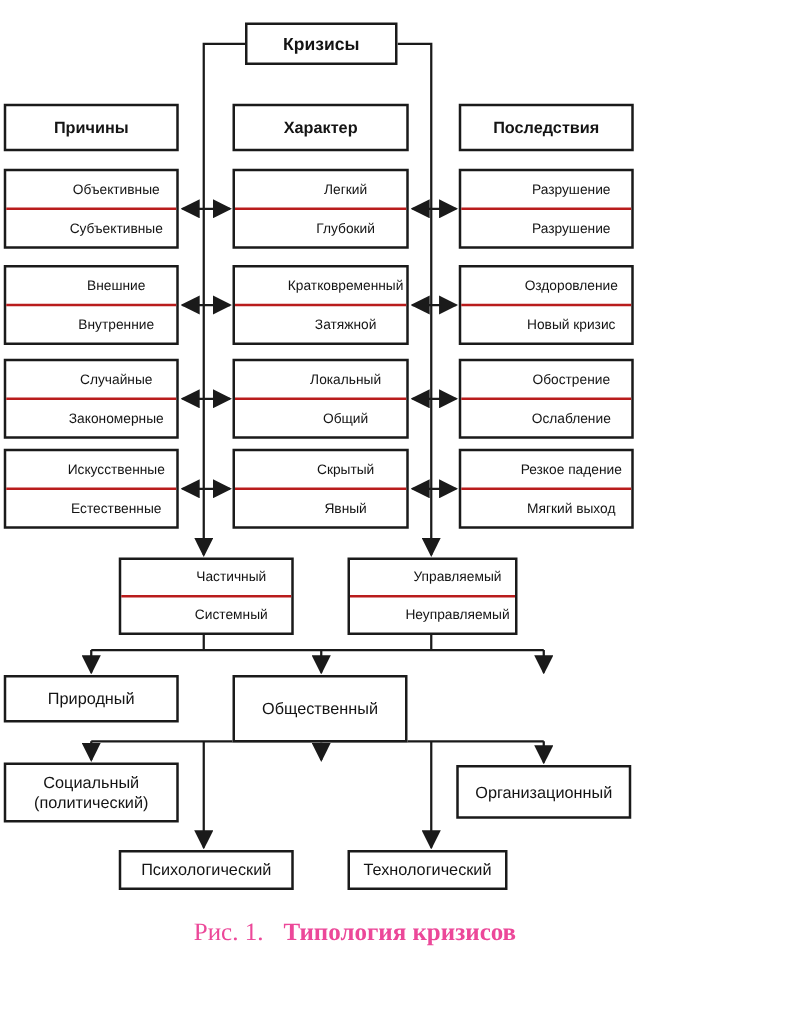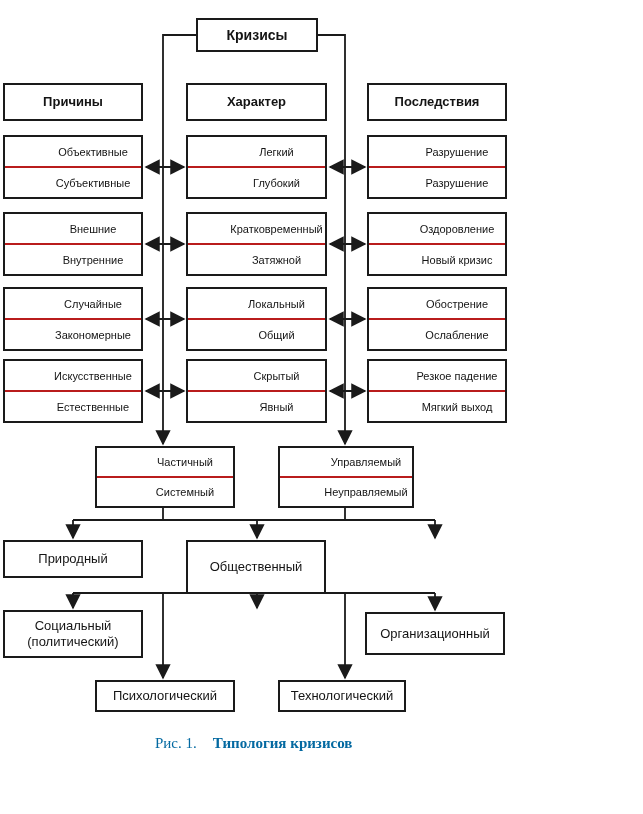--- a/index.html
+++ b/index.html
@@ -20,21 +20,21 @@
     display:flex; flex-direction:column; box-sizing:border-box;
   }
   .pairbox .cell {
     flex:1; display:flex; align-items:center; justify-content:center;
     font-size:11px; text-align:center;padding-left:40px;
   }
   .pairbox .cell + .cell { border-top:2px solid #b91c1c; }
   .two-line { flex-direction:column; }
   .caption {
     position:absolute; left:155px; top:735px;
-    font-family:"Liberation Serif", serif; font-size:15px; color:#0369a1;
+    font-family:"Liberation Serif", serif; font-size:20px; color:#ec4899;
     white-space:nowrap;
   }
   .caption .title { font-weight:bold; margin-left:16px; }
 </style>
 </head>
 <body>
 
 <div class="canvas">
 
   <svg class="connectors" viewBox="0 0 643 814" xmlns="http://www.w3.org/2000/svg">

